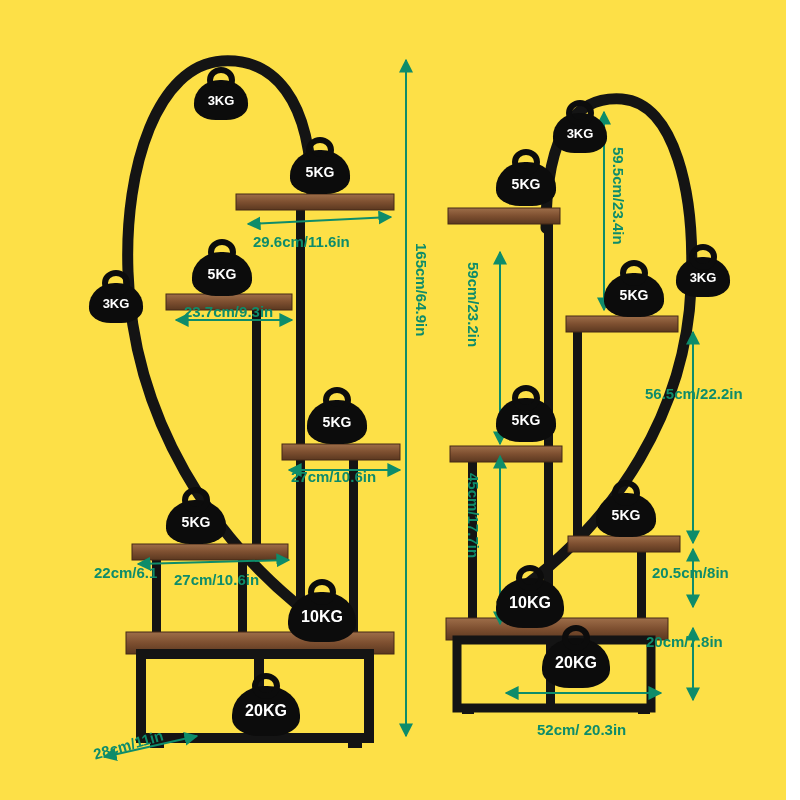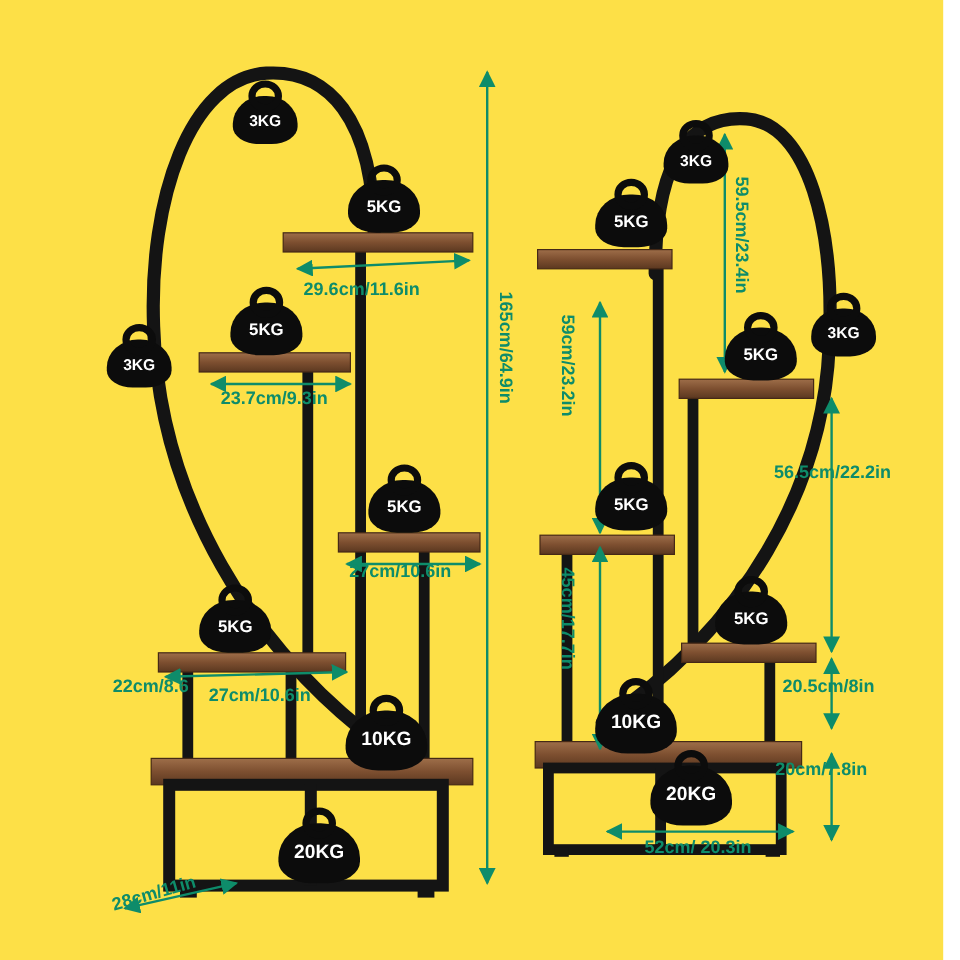--- a/index.html
+++ b/index.html
@@ -114,28 +114,28 @@
   <div class="weight w-s" style="left:553px;top:113px">3KG</div>
   <div class="weight w-m" style="left:496px;top:162px">5KG</div>
   <div class="weight w-m" style="left:604px;top:273px">5KG</div>
   <div class="weight w-s" style="left:676px;top:257px">3KG</div>
   <div class="weight w-m" style="left:496px;top:398px">5KG</div>
   <div class="weight w-m" style="left:596px;top:493px">5KG</div>
   <div class="weight w-l" style="left:496px;top:578px">10KG</div>
   <div class="weight w-l" style="left:542px;top:638px">20KG</div>
 
   <div class="dim" style="left:253px;top:234px">29.6cm/11.6in</div>
-  <div class="dim" style="left:184px;top:325px">23.7cm/9.3in</div>
+  <div class="dim" style="left:184px;top:304px">23.7cm/9.3in</div>
   <div class="dim" style="left:291px;top:469px">27cm/10.6in</div>
-  <div class="dim" style="left:94px;top:565px">22cm/8.6</div>
+  <div class="dim" style="left:94px;top:565px">22cm/6.1</div>
   <div class="dim" style="left:174px;top:572px">27cm/10.6in</div>
   <div class="dim tilt" style="left:94px;top:747px">28cm/11in</div>
   <div class="dim vlabel" style="left:412px;top:243px">165cm/64.9in</div>
 
   <div class="dim vlabel" style="left:609px;top:147px">59.5cm/23.4in</div>
   <div class="dim vlabel" style="left:464px;top:262px">59cm/23.2in</div>
   <div class="dim vlabel" style="left:464px;top:473px">45cm/17.7in</div>
   <div class="dim" style="left:645px;top:386px">56.5cm/22.2in</div>
   <div class="dim" style="left:652px;top:565px">20.5cm/8in</div>
   <div class="dim" style="left:646px;top:634px">20cm/7.8in</div>
-  <div class="dim" style="left:537px;top:699px">52cm/ 20.3in</div>
+  <div class="dim" style="left:537px;top:722px">52cm/ 20.3in</div>
 
 </div>
 
 </body></html>

